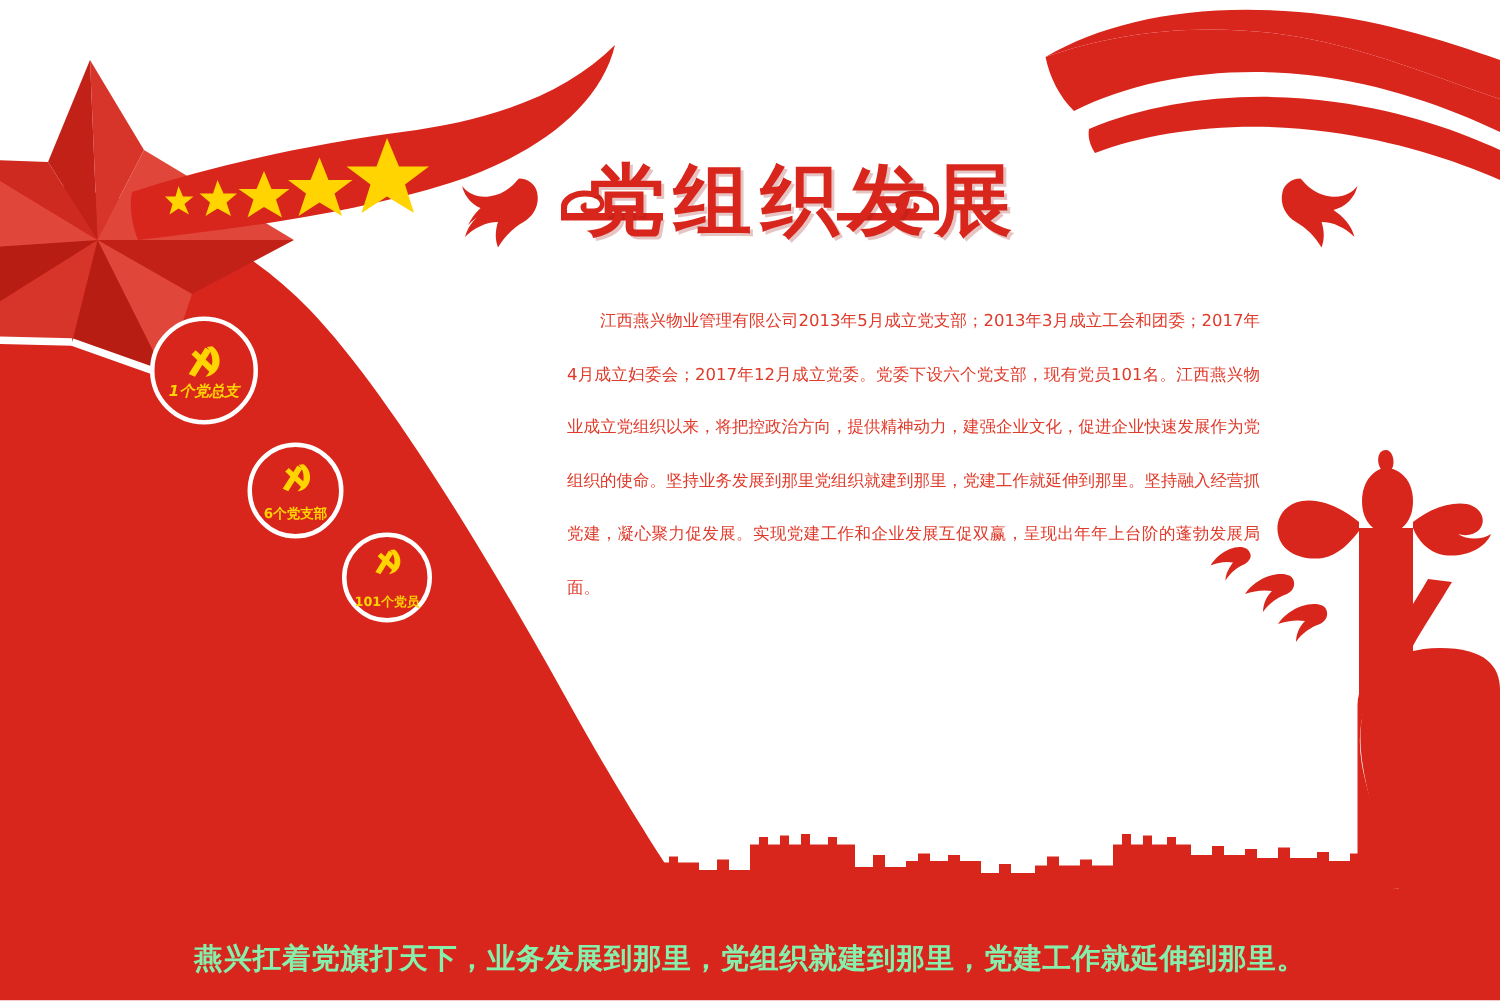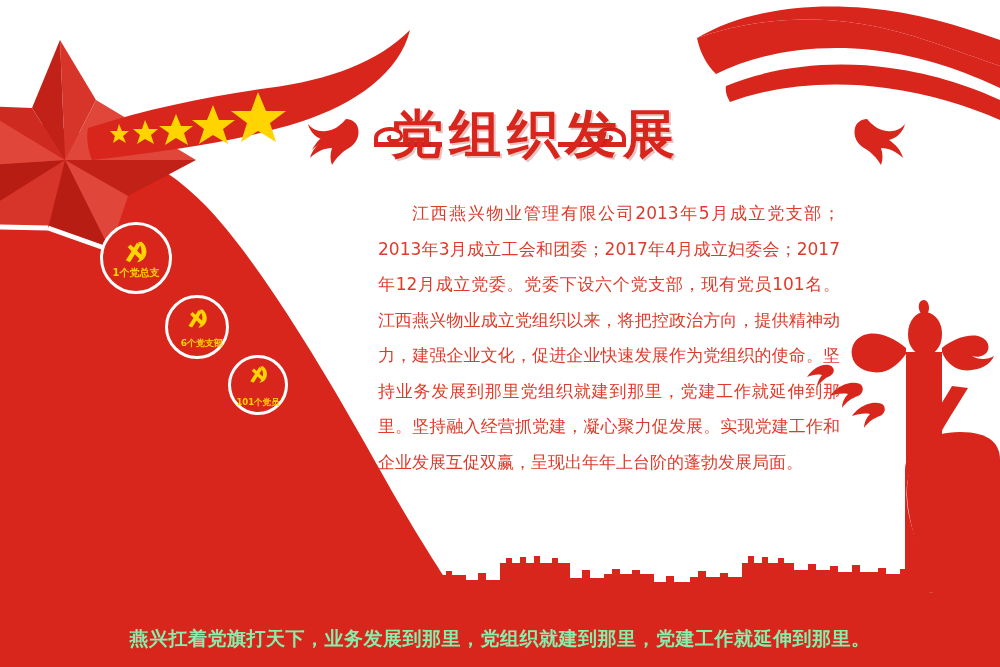--- a/index.html
+++ b/index.html
@@ -38,21 +38,21 @@
   }
 
   
   #body-copy{
     position:absolute;
     left:378px;
     top:196px;
     width:462px;
     color:#e03a2a;
     font-family:"DejaVu Sans","Liberation Sans",sans-serif;
-    font-size:17px;
+    font-size:11px;
     line-height:35.5px;
     text-align:justify;
     text-justify:inter-character;
     text-indent:2em;
   }
 
   
   #bottom-banner{
     position:absolute;
     left:0;
@@ -86,24 +86,24 @@
     justify-content:center;
   }
   .badge .emblem{display:block;}
   .badge .badge-label{
     color:#ffd400;
     font-family:"DejaVu Sans","Liberation Sans",sans-serif;
     font-weight:bold;
     line-height:1;
     white-space:nowrap;
   }
-  #badge-1{left:100px;top:222px;width:72px;height:72px;}
+  #badge-1{left:100px;top:211px;width:72px;height:72px;font-style:italic;}
   #badge-1 .badge-label{font-size:10px;margin-top:3px;}
   #badge-2{left:165px;top:295px;width:64px;height:64px;}
-  #badge-2 .badge-label{font-size:9px;margin-top:9px;padding-left:10px;}
+  #badge-2 .badge-label{font-size:9px;margin-top:9px;}
   #badge-3{left:228px;top:355px;width:60px;height:60px;}
   #badge-3 .badge-label{font-size:8.5px;margin-top:13px;}
 </style>
 </head>
 <body>
 
 <div id="poster">
 
   <svg class="svg-layer" width="1000" height="667" viewBox="0 0 1000 667">
     <defs>

